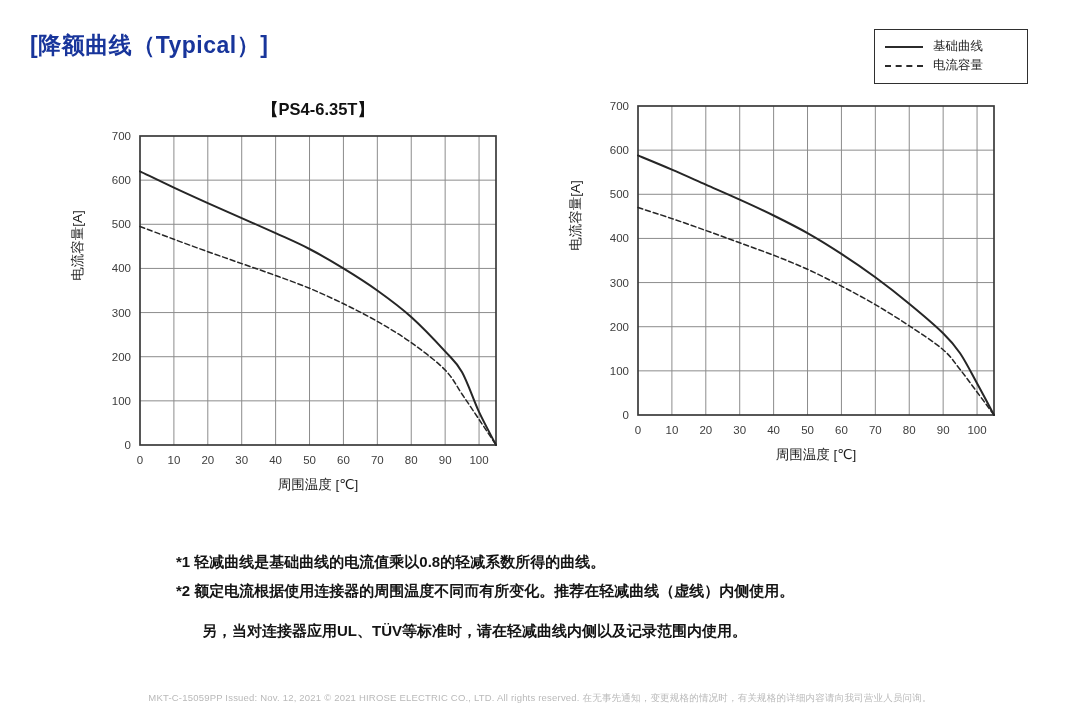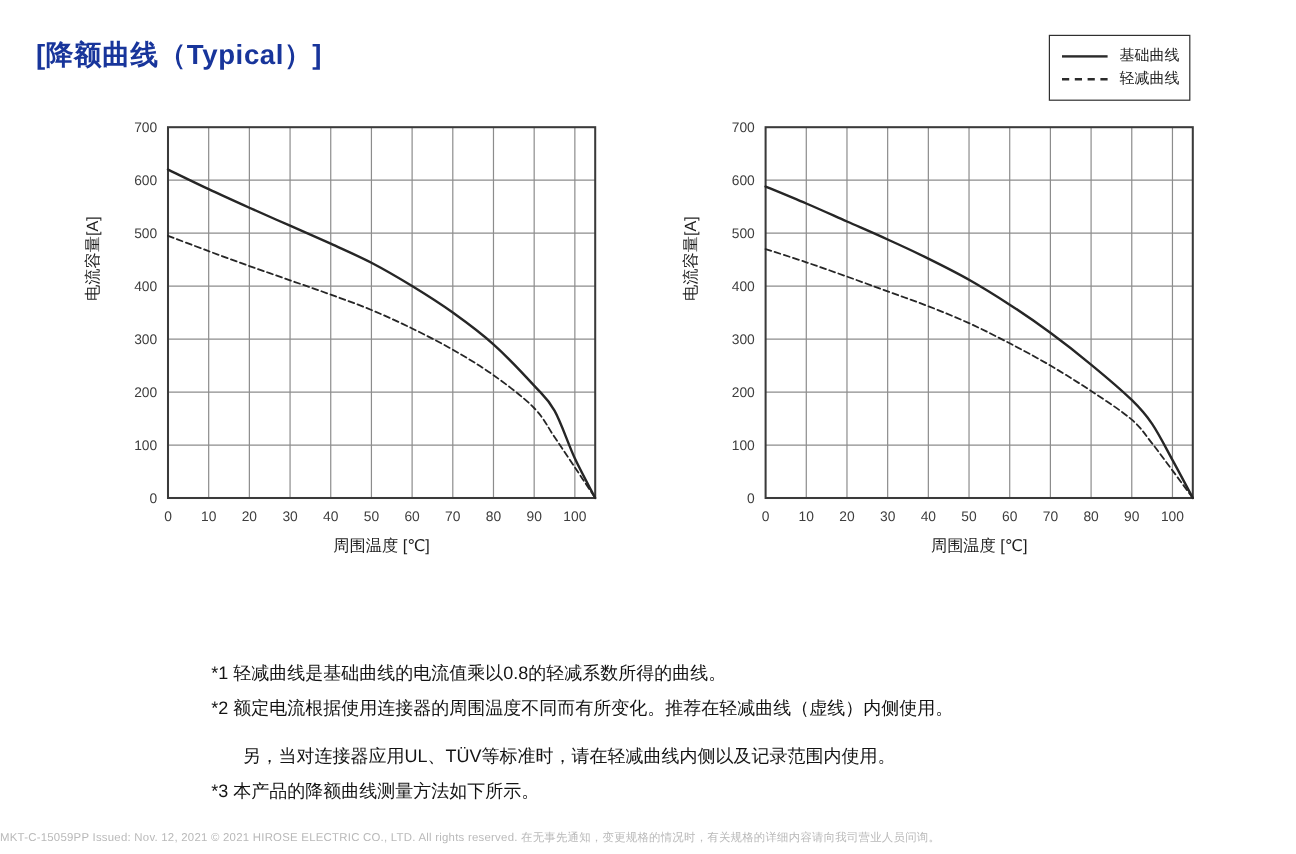--- a/index.html
+++ b/index.html
@@ -7,65 +7,66 @@
     width:1080px;height:712px;position:relative;overflow:hidden;
     background:#ffffff;
     font-family:"Liberation Sans","DejaVu Sans",sans-serif;
     color:#1a1a1a;
   }
   .page-title{
     position:absolute;left:30px;top:30px;
     font-size:23px;font-weight:700;letter-spacing:.5px;
   }
   .legend-box{
-    position:absolute;left:874px;top:29px;width:118px;
+    position:absolute;left:874px;top:29px;width:154px;
     border:1.5px solid #2f2f2f;background:#fff;
     padding:7px 26px 8px 10px;box-sizing:border-box;
   }
   .legend-row{display:flex;align-items:center;height:19px;}
   .legend-sample{width:38px;height:0;margin-right:10px;flex:0 0 auto;}
   .legend-sample.solid{border-top:2px solid #2b2b2b;}
   .legend-sample.dashed{border-top:2px dashed #2b2b2b;}
   .legend-label{font-size:12.5px;color:#1e1e1e;white-space:nowrap;}
   .chart-block{position:absolute;top:96px;width:470px;}
   .chart-block.left{left:56px;}
   .chart-block.right{left:554px;}
   .chart-title{
     height:30px;line-height:26px;font-size:16.5px;font-weight:600;
     color:#111;text-align:center;margin-left:84px;width:356px;
   }
   .chart-svg{display:block;}
   .notes{position:absolute;left:176px;top:552px;width:720px;font-size:15px;color:#141414;}
-  .note{line-height:20px;white-space:nowrap;}
+  .note{line-height:20px;white-space:nowrap;font-weight:bold;}
   .note.gap{margin-top:9px;}
   .note.small-gap{margin-top:20px;}
   .note.indent1{padding-left:26px;}
   .note.indent2{padding-left:134px;}
   .footer{
-    position:absolute;left:0;top:692px;width:1080px;
+    position:absolute;left:0;top:692px;width:1080px;text-align:center;
     font-size:9.5px;color:#b9b9b9;letter-spacing:.2px;
   }
 </style>
 </head>
 <body>
 
 <div class="page-title" style="color: rgb(24, 53, 155);">[降额曲线（Typical）]</div>
 
 <div class="legend-box">
   <div class="legend-row">
     <span class="legend-sample solid"></span>
     <span class="legend-label">基础曲线</span>
   </div>
   <div class="legend-row">
     <span class="legend-sample dashed"></span>
-    <span class="legend-label">轻减曲线</span>
+    <span class="legend-label">电流容量</span>
   </div>
 </div>
 
 <div class="chart-block left">
+  <div class="chart-title">【PS4-6.35T】</div>
   <svg class="chart-svg" width="470" height="372">
       <line x1="117.9047619047619" y1="10" x2="117.9047619047619" y2="319" stroke="#8c8c8c" stroke-width="1"></line>
       <line x1="151.8095238095238" y1="10" x2="151.8095238095238" y2="319" stroke="#8c8c8c" stroke-width="1"></line>
       <line x1="185.71428571428572" y1="10" x2="185.71428571428572" y2="319" stroke="#8c8c8c" stroke-width="1"></line>
       <line x1="219.61904761904762" y1="10" x2="219.61904761904762" y2="319" stroke="#8c8c8c" stroke-width="1"></line>
       <line x1="253.52380952380952" y1="10" x2="253.52380952380952" y2="319" stroke="#8c8c8c" stroke-width="1"></line>
       <line x1="287.42857142857144" y1="10" x2="287.42857142857144" y2="319" stroke="#8c8c8c" stroke-width="1"></line>
       <line x1="321.3333333333333" y1="10" x2="321.3333333333333" y2="319" stroke="#8c8c8c" stroke-width="1"></line>
       <line x1="355.23809523809524" y1="10" x2="355.23809523809524" y2="319" stroke="#8c8c8c" stroke-width="1"></line>
       <line x1="389.1428571428571" y1="10" x2="389.1428571428571" y2="319" stroke="#8c8c8c" stroke-width="1"></line>
@@ -145,16 +146,15 @@
       <text x="26" y="119.5" text-anchor="middle" font-size="13.5" fill="#1c1c1c" transform="rotate(-90 26 119.5)">电流容量[A]</text>
       <path d="M84,59.44C89.7,61.8 106.6,68.7 117.9,73.6C129.2,78.4 140.5,83.6 151.8,88.6C163.1,93.6 174.4,98.4 185.7,103.6C197.0,108.7 208.3,113.9 219.6,119.5C230.9,125.1 242.2,130.7 253.5,137.1C264.8,143.5 276.1,150.5 287.4,157.9C298.7,165.2 310.0,173.0 321.3,181.3C332.6,189.6 343.9,198.4 355.2,207.8C366.5,217.1 380.7,229.1 389.1,237.3C397.6,245.6 400.4,248.9 406.1,257.2C411.7,265.5 417.4,276.9 423.0,287.2C428.7,297.5 437.2,313.7 440.0,319.0" fill="none" stroke="#262626" stroke-width="2" stroke-linecap="round"></path>
       <path d="M84,111.52857142857144C89.7,113.4 106.6,118.7 117.9,122.6C129.2,126.4 140.5,130.4 151.8,134.5C163.1,138.5 174.4,142.7 185.7,146.8C197.0,151.0 208.3,154.8 219.6,159.2C230.9,163.6 242.2,168.2 253.5,173.3C264.8,178.5 276.1,184.2 287.4,190.1C298.7,196.0 310.0,202.0 321.3,208.6C332.6,215.3 343.9,222.3 355.2,229.8C366.5,237.3 380.7,246.4 389.1,253.7C397.6,261.0 400.4,266.5 406.1,273.5C411.7,280.6 417.4,288.5 423.0,296.0C428.7,303.6 437.2,315.2 440.0,319.0" fill="none" stroke="#262626" stroke-width="1.5" stroke-linecap="round" stroke-dasharray="5 3"></path>
     </svg>
 </div>
 
 <div class="notes">
   <div class="note">*1 轻减曲线是基础曲线的电流值乘以0.8的轻减系数所得的曲线。</div>
   <div class="note gap">*2 额定电流根据使用连接器的周围温度不同而有所变化。推荐在轻减曲线（虚线）内侧使用。</div>
   <div class="note small-gap indent1">另，当对连接器应用UL、TÜV等标准时，请在轻减曲线内侧以及记录范围内使用。</div>
-  <div class="note gap">*3 本产品的降额曲线测量方法如下所示。</div>
 </div>
 
 <div class="footer">MKT-C-15059PP  Issued: Nov. 12, 2021  © 2021 HIROSE ELECTRIC CO., LTD. All rights reserved.  在无事先通知，变更规格的情况时，有关规格的详细内容请向我司营业人员问询。</div>
 
 </body></html>

